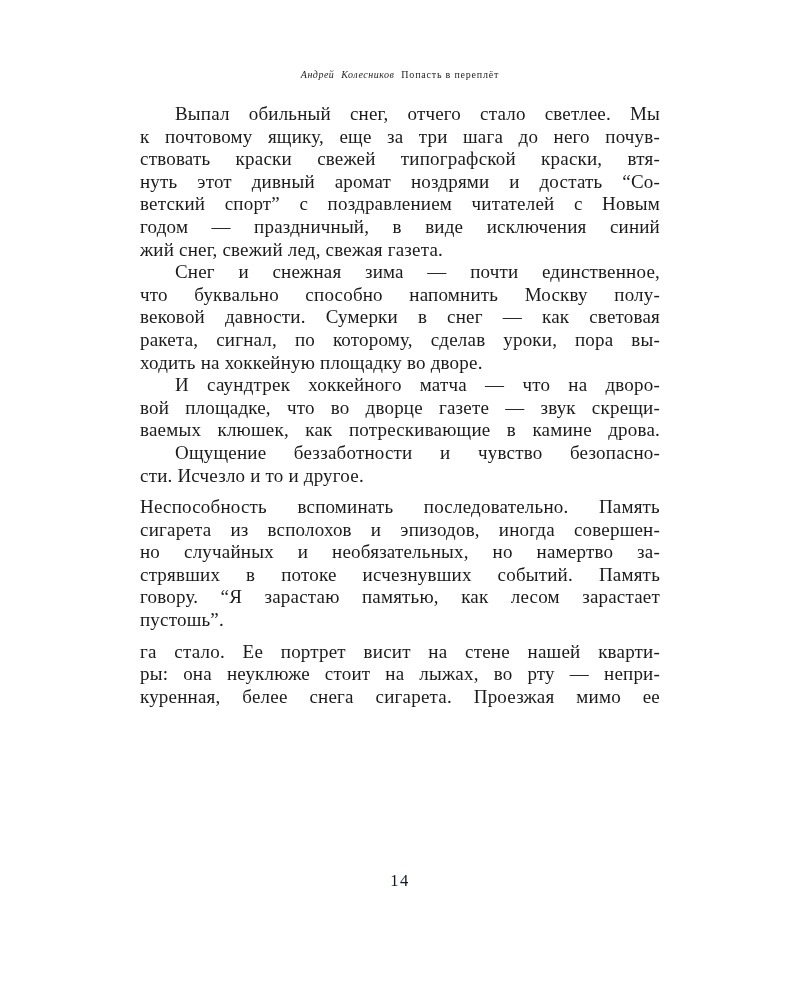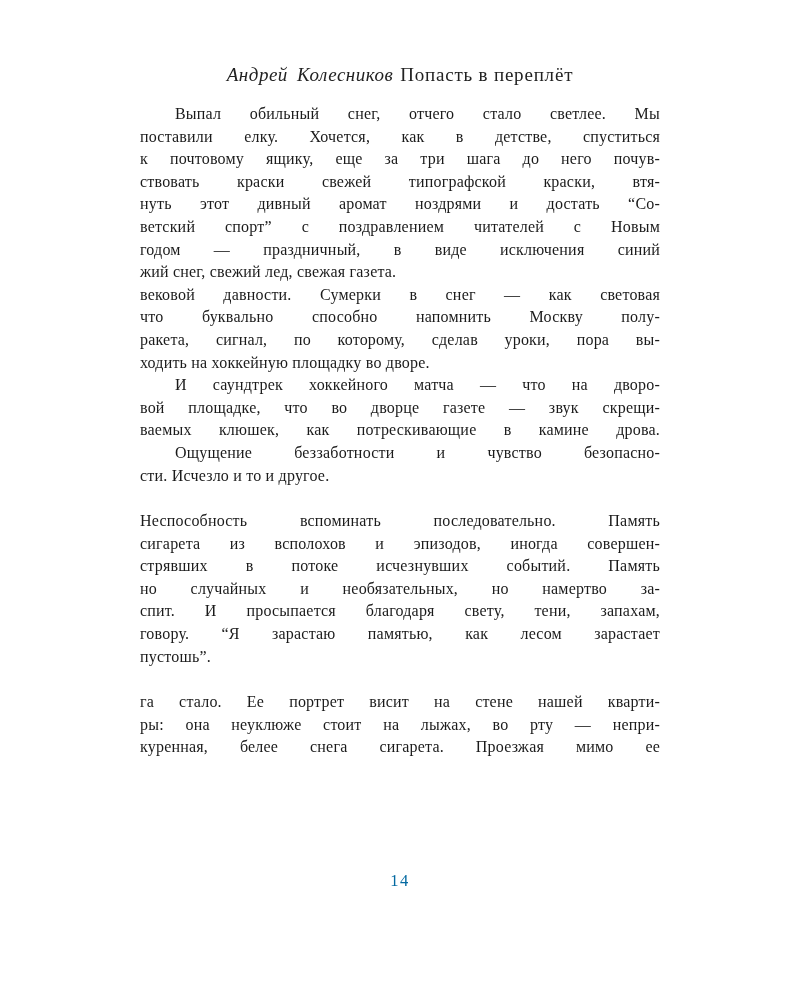--- a/index.html
+++ b/index.html
@@ -15,114 +15,113 @@
     font-family: "Liberation Serif", "DejaVu Serif", serif;
     color: #1b1b1b;
     overflow: hidden;
   }
   .running-header {
     position: absolute;
     top: 66px;
     left: 0;
     width: 800px;
     text-align: center;
-    font-size: 19px;
+    font-size: 10px;
     line-height: 18px;
     letter-spacing: 0.5px;
     color: #222;
     white-space: nowrap;
   }
   .running-header .author {
     font-style: italic;
     word-spacing: 4px;
     margin-right: 7px;
   }
   .running-header .book-title {
     font-style: normal;
     letter-spacing: 0.8px;
   }
   .text-block {
     position: absolute;
     top: 103px;
     left: 140px;
     width: 520px;
-    font-size: 16px;
+    font-size: 19px;
     line-height: 22.6px;
     letter-spacing: 0.2px;
   }
   .para { margin: 0; }
-  .para.sec { margin-top: 23px; }
+  .para.sec { margin-top: 9px; }
   .ln {
     text-align: justify;
     text-align-last: justify;
   }
   .ln.last {
     text-align: center;
     text-align-last: left;
   }
   .ln.fi {
     text-indent: 35px;
   }
   .folio {
     position: absolute;
     top: 871px;
     left: 140px;
     width: 520px;
     text-align: center;
     font-size: 16.5px;
     letter-spacing: 1.5px;
-    color: #0369a1;
+    color: #0f172a;
   }
 </style>
 </head>
 <body>
 
 <div class="page">
 
   <div class="running-header">
     <span class="author">Андрей Колесников</span><span class="book-title">Попасть в переплёт</span>
   </div>
 
   <div class="text-block">
 
     <div class="para">
       <div class="ln fi">Выпал обильный снег, отчего стало светлее. Мы</div>
-      <div class="ln">поставили елку. Хочется, как в детстве, спуститься</div>
       <div class="ln">к почтовому ящику, еще за три шага до него почув-</div>
       <div class="ln">ствовать краски свежей типографской краски, втя-</div>
       <div class="ln">нуть этот дивный аромат ноздрями и достать “Со-</div>
       <div class="ln">ветский спорт” с поздравлением читателей с Новым</div>
       <div class="ln">годом — праздничный, в виде исключения синий</div>
       <div class="ln last">жий снег, свежий лед, свежая газета.</div>
     </div>
 
     <div class="para">
+      <div class="ln fi">Снег и снежная зима — почти единственное,</div>
+      <div class="ln">что буквально способно напомнить Москву полу-</div>
       <div class="ln">вековой давности. Сумерки в снег — как световая</div>
-      <div class="ln">что буквально способно напомнить Москву полу-</div>
       <div class="ln">ракета, сигнал, по которому, сделав уроки, пора вы-</div>
       <div class="ln last">ходить на хоккейную площадку во дворе.</div>
     </div>
 
     <div class="para">
       <div class="ln fi">И саундтрек хоккейного матча — что на дворо-</div>
       <div class="ln">вой площадке, что во дворце газете — звук скрещи-</div>
       <div class="ln">ваемых клюшек, как потрескивающие в камине дрова.</div>
     </div>
 
     <div class="para">
       <div class="ln fi">Ощущение беззаботности и чувство безопасно-</div>
       <div class="ln last">сти. Исчезло и то и другое.</div>
     </div>
 
     <div class="para sec">
       <div class="ln">Неспособность вспоминать последовательно. Память</div>
       <div class="ln">сигарета из всполохов и эпизодов, иногда совершен-</div>
+      <div class="ln">но случайных и необязательных, но намертво за-</div>
       <div class="ln">стрявших в потоке исчезнувших событий. Память</div>
-      <div class="ln">но случайных и необязательных, но намертво за-</div>
-      <div class="ln">спит. И просыпается благодаря свету, тени, запахам,</div>
       <div class="ln">говору. “Я зарастаю памятью, как лесом зарастает</div>
       <div class="ln last">пустошь”.</div>
     </div>
 
     <div class="para sec">
       <div class="ln">га стало. Ее портрет висит на стене нашей кварти-</div>
       <div class="ln">ры: она неуклюже стоит на лыжах, во рту — непри-</div>
       <div class="ln">куренная, белее снега сигарета. Проезжая мимо ее</div>
     </div>
 

